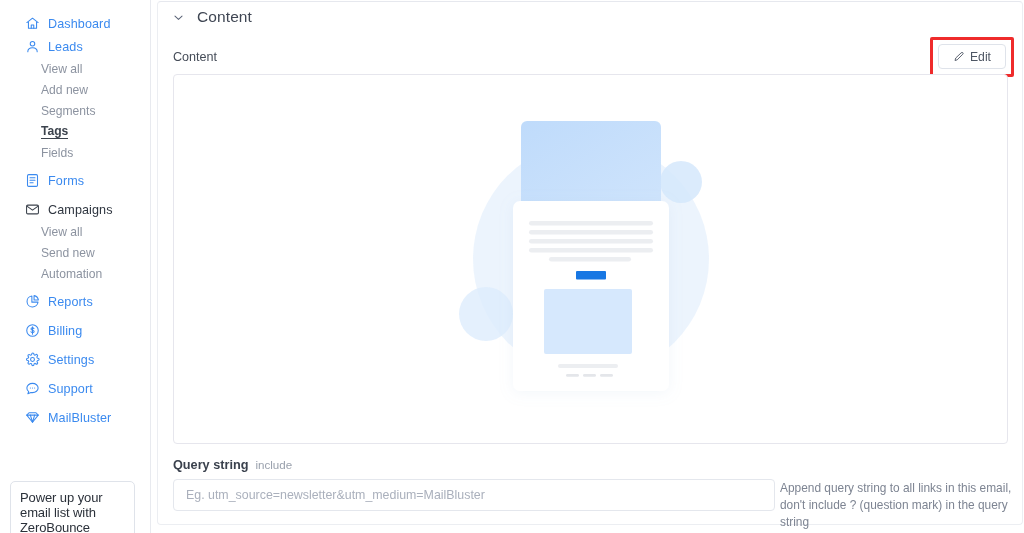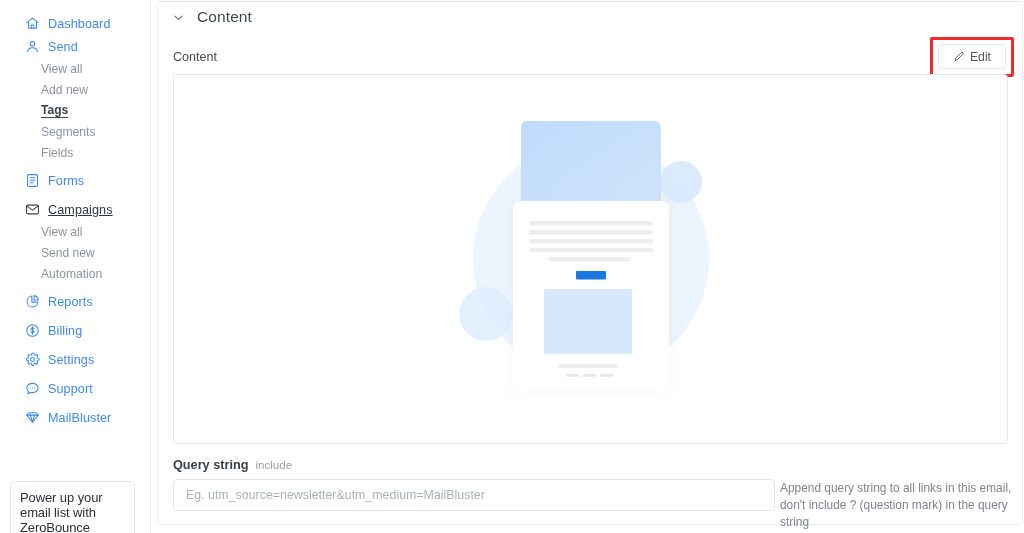--- a/index.html
+++ b/index.html
@@ -30,21 +30,21 @@
     cursor: pointer;
     font-size: 12.6px;
   }
   .nav-item .ico {
     width: 15px; height: 15px;
     flex: 0 0 15px;
     display: flex; align-items: center; justify-content: center;
   }
   .nav-item .ico svg { display:block; }
   .nav-item .lbl { color: #3b8aef; letter-spacing: .1px; white-space: nowrap; }
-  .nav-item.dark .lbl { color: #2f3640; text-decoration: underline; }
+  .nav-item.dark .lbl { color: #2f3640; }
   .nav-item.dark .ico svg { stroke: #3c434d; }
 
   .sub-item {
     height: 21px;
     display: flex; align-items: center;
     padding-left: 25px;
     font-size: 12.1px;
     color: #8c93a0;
     cursor: pointer;
     white-space: nowrap;
@@ -181,34 +181,34 @@
         <span class="lbl">Dashboard</span>
       </div>
 
       <div class="nav-item">
         <span class="ico">
           <svg width="15" height="15" viewBox="0 0 24 24" fill="none" stroke="#3b8aef" stroke-width="1.7" stroke-linecap="round" stroke-linejoin="round">
             <circle cx="12" cy="7.5" r="3.6"></circle>
               <path d="M4.5 20.5c0-4.1 3.4-6.6 7.5-6.6s7.5 2.5 7.5 6.6"></path>
           </svg>
         </span>
-        <span class="lbl">Send</span>
+        <span class="lbl">Leads</span>
       </div>
 
       <div class="sub-item">
         <span>View all</span>
       </div>
       <div class="sub-item">
         <span>Add new</span>
+      </div>
+      <div class="sub-item">
+        <span>Segments</span>
       </div>
       <div class="sub-item active">
         <span>Tags</span>
-      </div>
-      <div class="sub-item">
-        <span>Segments</span>
       </div>
       <div class="sub-item">
         <span>Fields</span>
       </div>
 
       <div class="spacer-sm"></div>
 
       <div class="nav-item">
         <span class="ico">
           <svg width="15" height="15" viewBox="0 0 24 24" fill="none" stroke="#3b8aef" stroke-width="1.7" stroke-linecap="round" stroke-linejoin="round">

